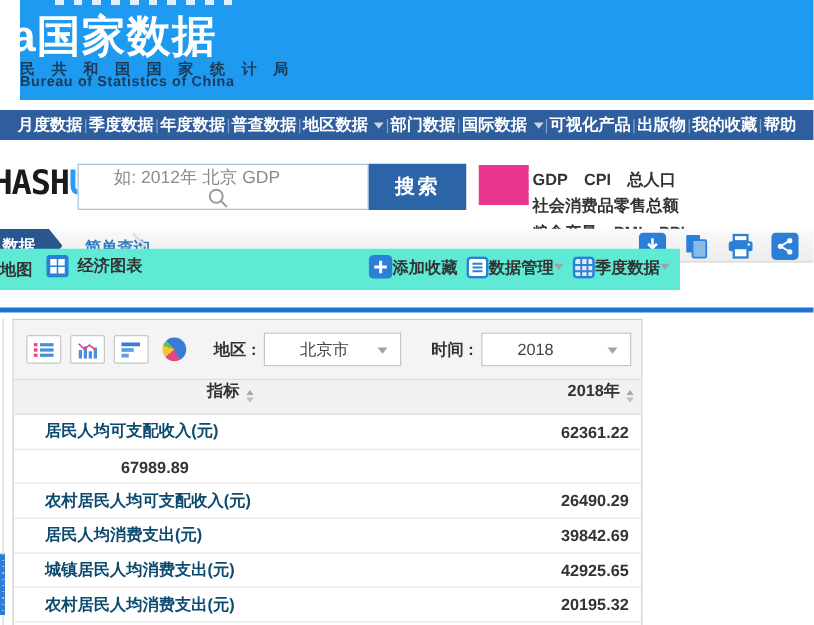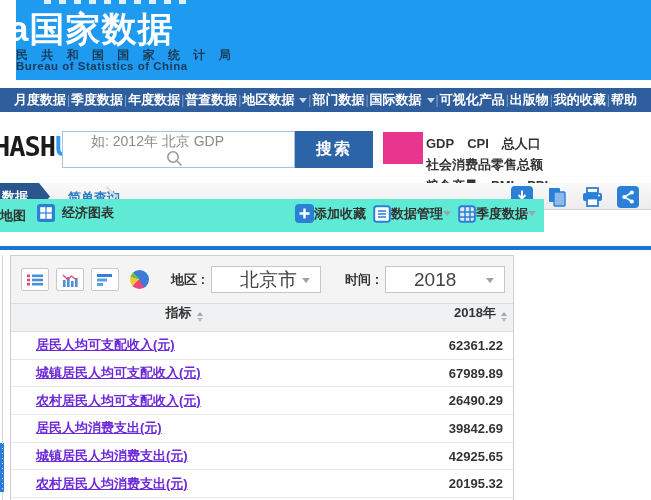--- a/index.html
+++ b/index.html
@@ -67,38 +67,38 @@
          border:1px solid #cfcfcf;border-bottom:0;background:#fff;}
   .ptool{position:absolute;left:0;top:0;width:100%;height:47px;background:#f4f4f4;box-sizing:border-box;
          display:flex;align-items:center;padding:0 8px 0 10px;}
   .view-btn{width:28px;height:23px;border:1px solid #c8c8c8;border-radius:2px;background:#fff;margin-right:7px;
             display:flex;align-items:center;justify-content:center;cursor:pointer;padding:0;}
   .pie{width:19px;height:19px;border-radius:50%;margin-left:4px;cursor:pointer;
        background:conic-gradient(from 150deg,#E8467C 0 22%,#F0C830 22% 38%,#6DBE4B 38% 46%,#3A7BD5 46% 100%);}
   .fspacer{flex:1;}
   .flabel{font-size:13px;font-weight:bold;color:#333;margin-right:6px;white-space:nowrap;}
   .fselect{position:relative;width:110px;height:27px;border:1px solid #c6c6c6;background:#fff;box-sizing:border-box;
-           font-size:19px;color:#444;display:flex;align-items:center;padding-left:28px;cursor:pointer;margin-right:24px;}
+           font-size:13px;color:#444;display:flex;align-items:center;padding-left:28px;cursor:pointer;margin-right:24px;}
   .fselect:last-child{margin-right:0;}
   .fselect .dd-caret{position:absolute;right:10px;top:11px;}
   .fselect.time{width:120px;}
   
   .thead{position:absolute;left:0;top:47px;width:100%;height:29px;background:#f0f1f2;box-sizing:border-box;
          border-top:1px solid #ddd;border-bottom:1px solid #ddd;display:flex;align-items:flex-start;
          font-size:13px;font-weight:bold;color:#333;}
   .th-ind{flex:1;text-align:center;cursor:pointer;}
   .th-val{width:150px;text-align:right;padding-right:6px;cursor:pointer;}
   .sort{display:inline-flex;flex-direction:column;gap:2px;margin-left:5px;vertical-align:1px;}
   .sort i{display:block;width:0;height:0;border-left:3.5px solid transparent;border-right:3.5px solid transparent;}
   .sort .up{border-bottom:4px solid #a8a8a8;}
   .sort .dn{border-top:4px solid #bdbdbd;}
   .tbody{position:absolute;left:0;top:76px;width:100%;}
   .t-row{display:flex;align-items:center;height:27.7px;border-bottom:1px solid #e8e8e8;box-sizing:border-box;
          font-size:13px;font-weight:bold;}
-  .t-ind{flex:1;padding-left:25px;color:#6d28d9;text-decoration:underline;}
+  .t-ind{flex:1;padding-left:25px;color:#0c4a6e;}
   .t-val{width:140px;text-align:right;padding-right:10px;color:#333;}
 </style>
 </head>
 <body>
 
 <div id="stage">
 
   <div class="hdr">
     <div class="hdr-dashes"></div>
     <div class="logo-main">a国家数据</div>
@@ -279,21 +279,20 @@
             <i class="dn"></i>
           </span>
       </div>
     </div>
     <div class="tbody">
         <div class="t-row">
           <div class="t-ind">居民人均可支配收入(元)</div>
           <div class="t-val">62361.22</div>
         </div>
         <div class="t-row">
-          <div class="t-ind">城镇居民人均可支配收入(元)</div>
           <div class="t-val">67989.89</div>
         </div>
         <div class="t-row">
           <div class="t-ind">农村居民人均可支配收入(元)</div>
           <div class="t-val">26490.29</div>
         </div>
         <div class="t-row">
           <div class="t-ind">居民人均消费支出(元)</div>
           <div class="t-val">39842.69</div>
         </div>

